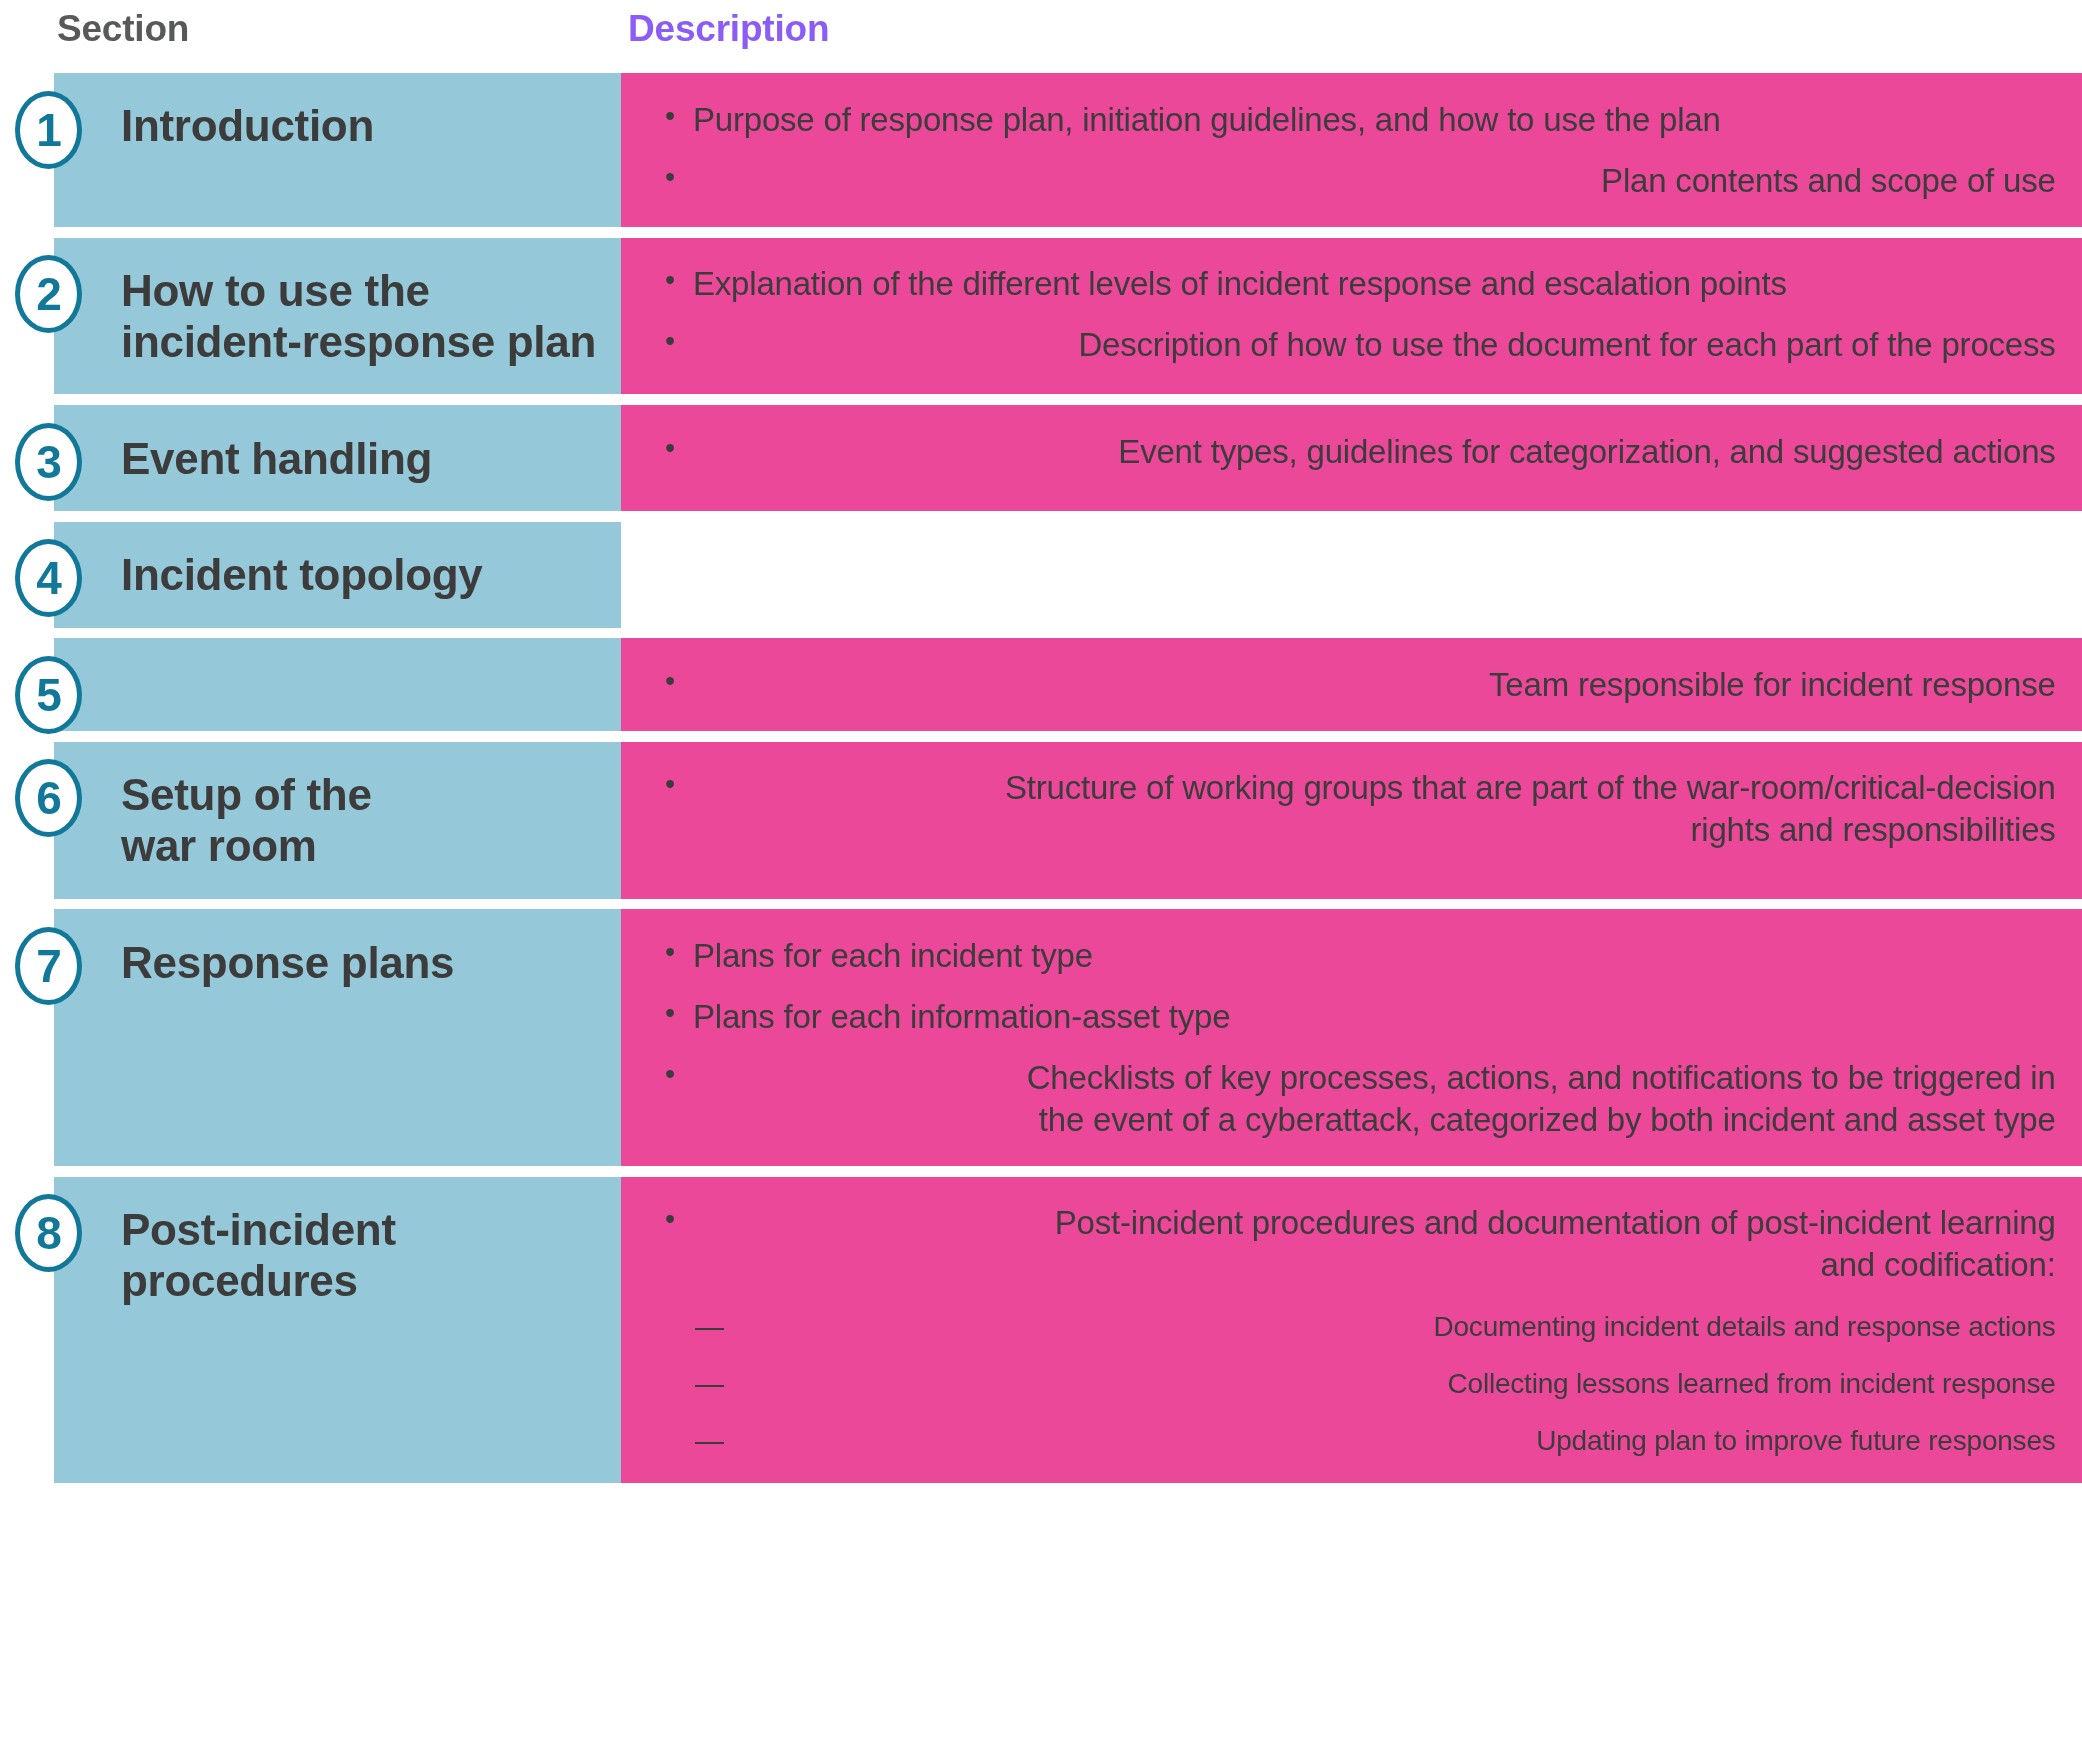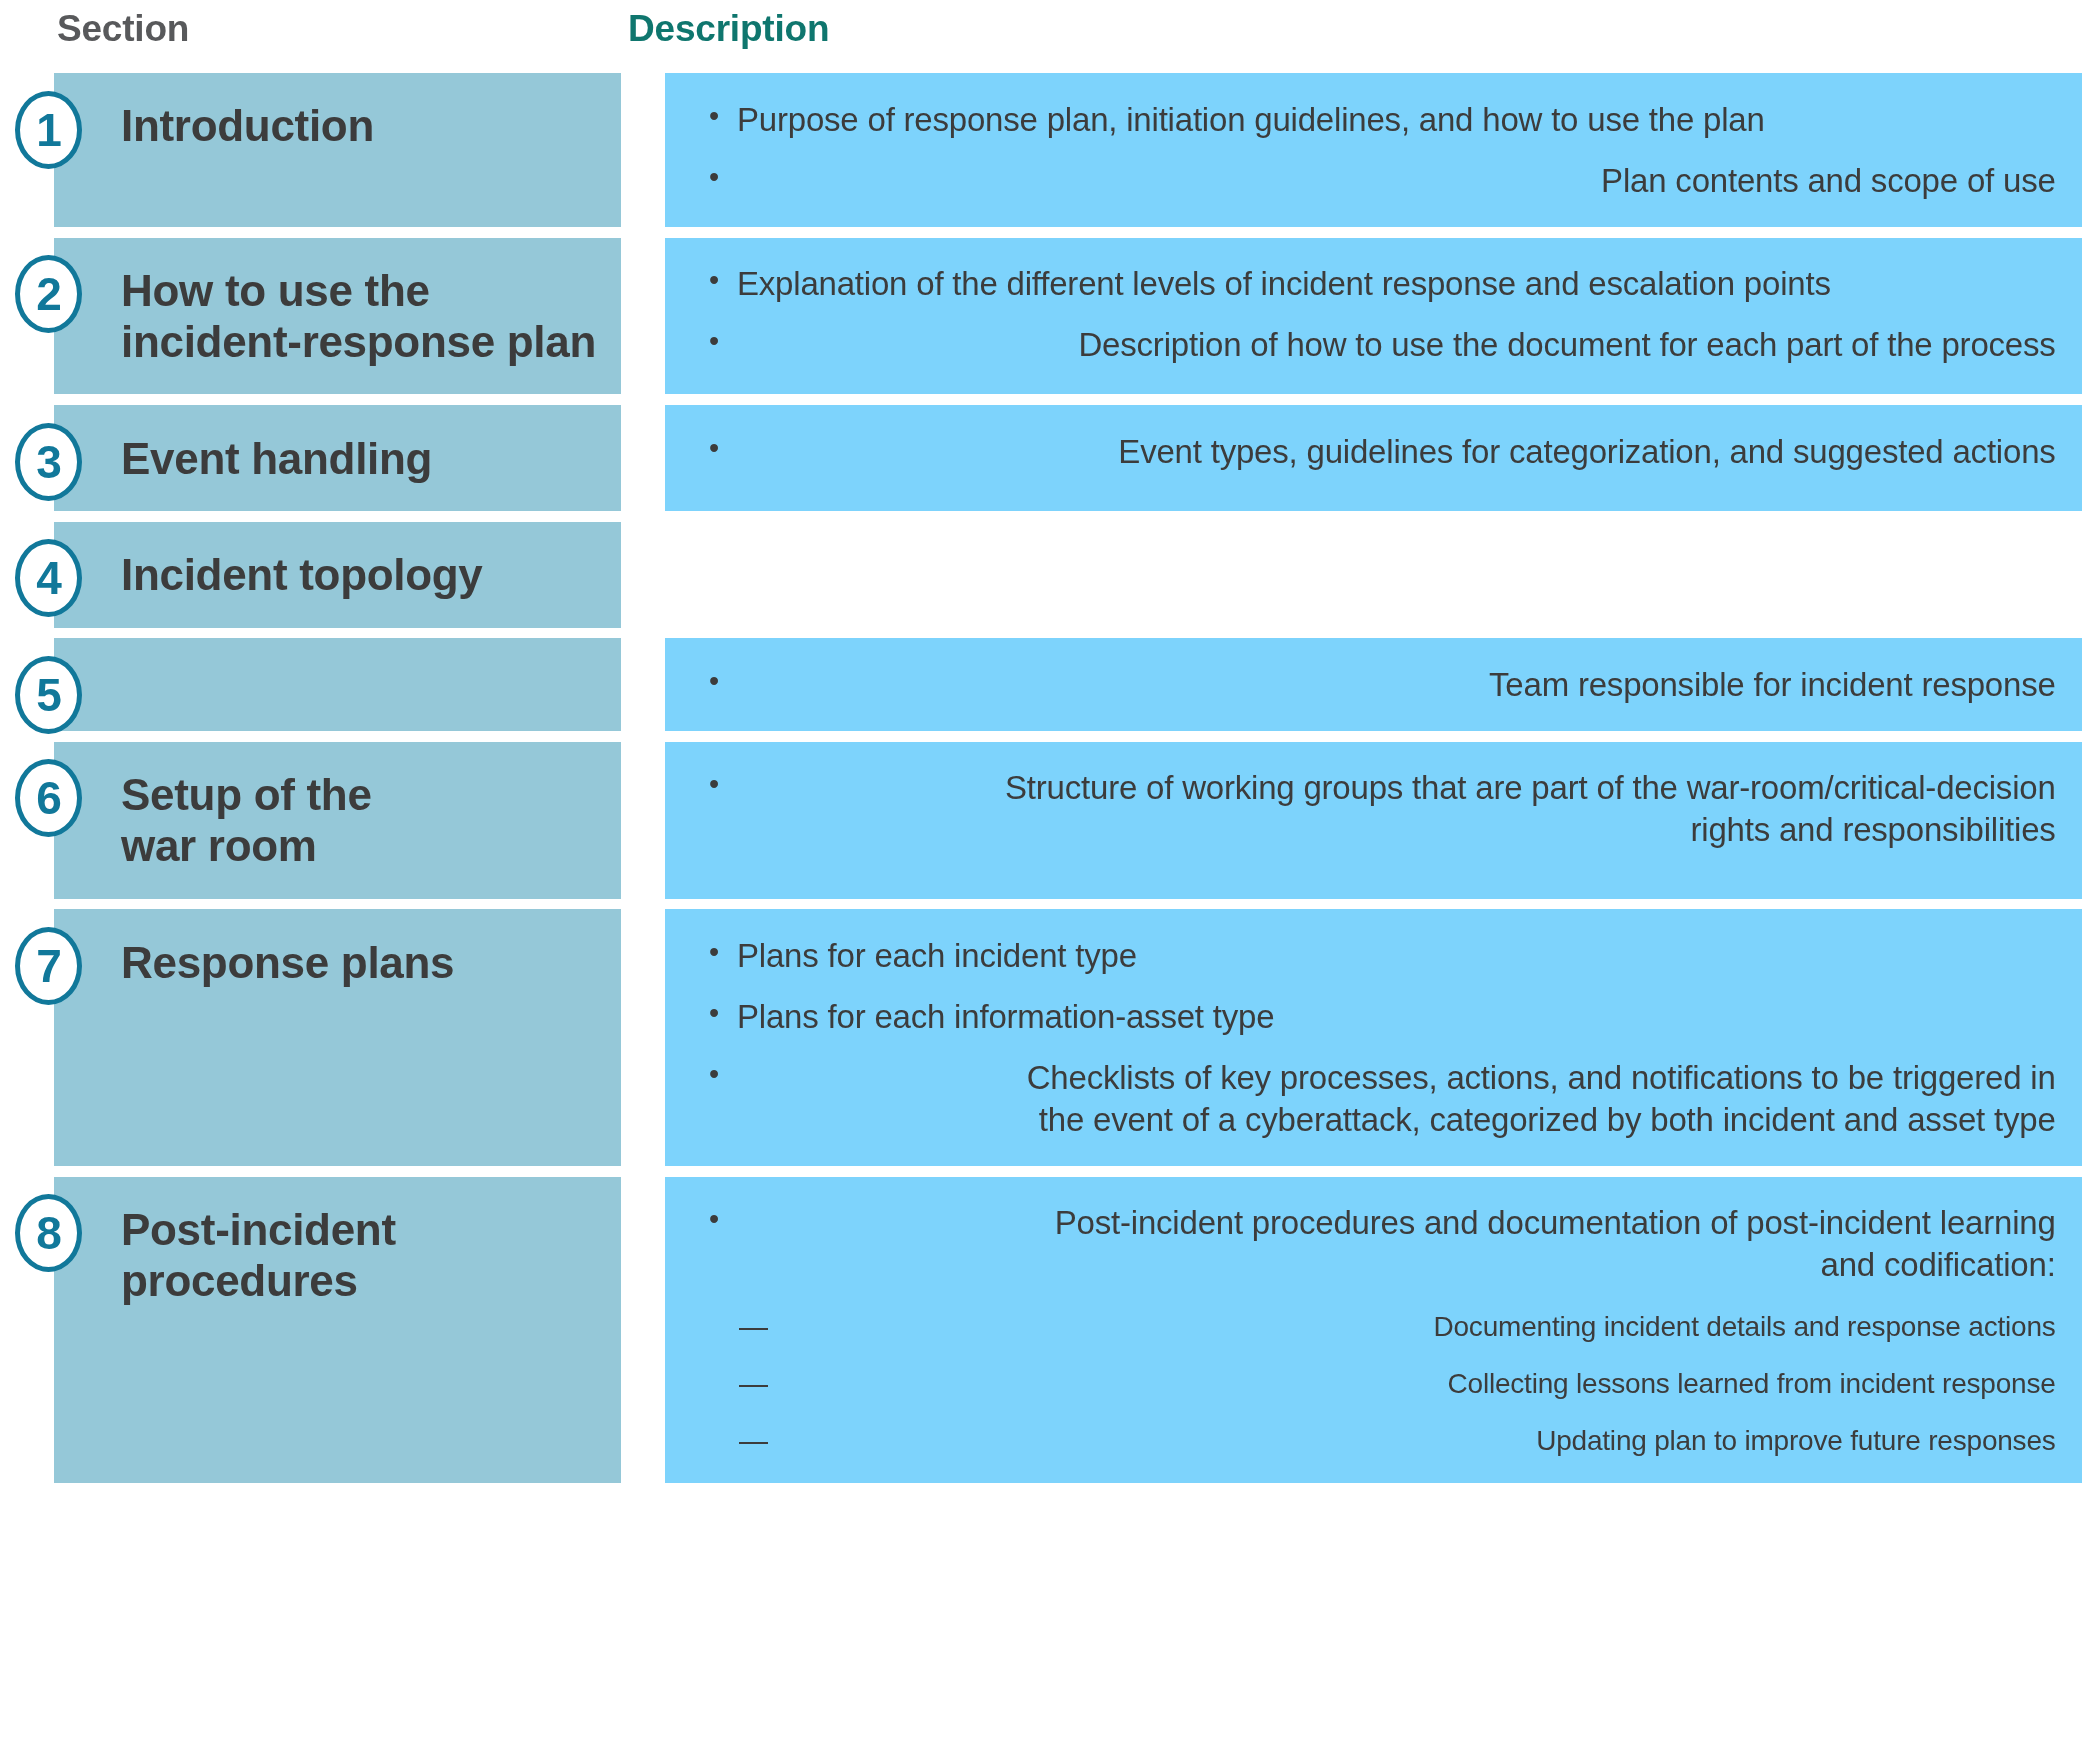--- a/index.html
+++ b/index.html
@@ -38,21 +38,21 @@
     font-weight: bold;
     color: #58595b;
     letter-spacing: -0.2px;
   }
   .head-description {
     position: absolute;
     left: 628px;
     top: 0;
     font-size: 37px;
     font-weight: bold;
-    color: #0f766e;
+    color: #8b5cf6;
     letter-spacing: -0.2px;
   }
 
   
   .table {
     position: absolute;
     left: 54px;
     top: 73px;
     width: 2029px;
   }
@@ -70,24 +70,23 @@
     position: relative;
     width: 567px;
     min-width: 567px;
     background: #95c8d8;
     box-sizing: border-box;
     padding: 27.4px 17.6px 27.4px 67px;
   }
 
   .cell-desc {
     flex: 1;
-    background: #7dd3fc;
+    background: #ec4899;
     box-sizing: border-box;
     padding: 25.5px 27.4px 25.5px 44px;
-    margin-left: 44px;
   }
 
   
   .badge {
     position: absolute;
     left: -39px;
     top: 17.6px;
     width: 67px;
     height: 78px;
     border: 5.9px solid #11789a;

